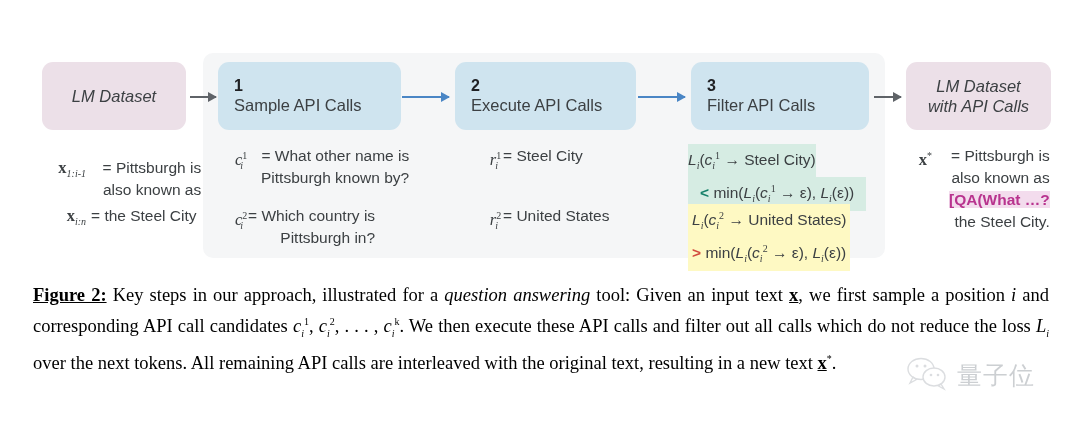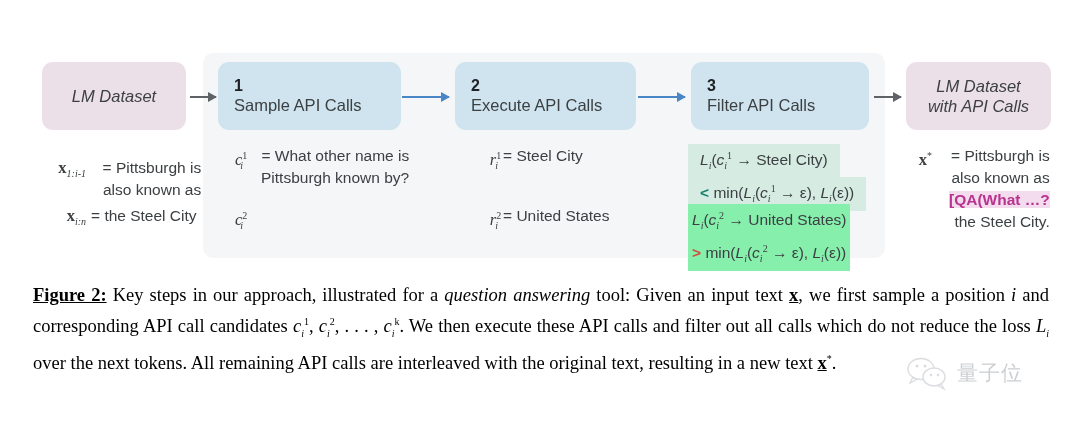--- a/index.html
+++ b/index.html
@@ -46,38 +46,38 @@
   .mvar{font-style:italic;font-family:"Liberation Serif",serif;font-size:16.5px;}
   .mbold{font-weight:bold;font-family:"Liberation Serif",serif;font-size:16.5px;font-style:normal;}
   sub{font-size:10px;font-style:italic;font-family:"Liberation Serif",serif;}
   sup{font-size:10px;font-style:normal;font-family:"Liberation Serif",serif;}
 
   .row{display:flex;}
   .lhs{flex:0 0 auto;text-align:right;}
   .rhs{flex:0 0 auto;padding-left:5px;text-align:right;}
 
   .hl-green{background:#d6ece3;}
-  .hl-pink{background:#86efac;}
+  .hl-pink{background:#fef9c3;}
   .sym-green{color:#17806a;font-weight:bold;}
   .sym-pink{color:#d24b3e;font-weight:bold;}
   .hl-magenta{background:#f3dced;color:#b8338e;font-weight:bold;}
 
   
   .caption{
     position:absolute;left:33px;top:283px;width:1016px;
     font-family:"Liberation Serif",serif;font-size:18.5px;color:#000;
     line-height:25.5px;text-align:justify;
   }
   .caption i{font-style:italic;}
   .caption b{font-weight:bold;text-decoration:underline;}
 
   
   .watermark{position:absolute;left:905px;top:357px;width:150px;height:40px;
     opacity:.5;}
-  .wm-text{position:absolute;left:52px;top:2px;font-size:21px;color:#9aa0a6;
+  .wm-text{position:absolute;left:52px;top:2px;font-size:25px;color:#9aa0a6;
     font-family:"DejaVu Sans",sans-serif;letter-spacing:1px;}
 </style>
 </head>
 <body>
 
 <div class="figure">
 
   <div class="panel"></div>
 
   <div class="box box-pink" style="left:42px;top:62px;width:144px;height:68px;">
@@ -170,20 +170,25 @@
         <div style="padding-left:13px;">Pittsburgh known by?</div>
       </div>
     </div>
   </div>
 
   <div class="ftext" style="left:217px;top:205px;">
     <div class="row">
       <div class="lhs" style="width:26px;">
         <span class="mvar">c</span><sup>2</sup><sub style="margin-left:-7px;">i</sub>
       </div>
+      <div class="rhs">
+        <span>=</span>
+        <span>Which country is</span>
+        <div style="padding-left:13px;">Pittsburgh in?</div>
+      </div>
     </div>
   </div>
 
   <div class="ftext" style="left:474px;top:145px;">
     <div class="row">
       <div class="lhs" style="width:24px;">
         <span class="mvar">r</span><sup>1</sup><sub style="margin-left:-6px;">i</sub>
       </div>
       <div class="rhs">
         <span>=</span>
@@ -198,21 +203,21 @@
         <span class="mvar">r</span><sup>2</sup><sub style="margin-left:-6px;">i</sub>
       </div>
       <div class="rhs">
         <span>=</span>
         <span>United States</span>
       </div>
     </div>
   </div>
 
   <div class="ftext" style="left:688px;top:144px;line-height:23px;">
-    <div class="hl-green" style="display:inline-block;padding:0 12px;"><i>L</i><sub>i</sub>(<i>c</i><sub>i</sub><sup>1</sup> → Steel City)</div>
+    <div class="hl-green" style="display:inline-block;padding:0 0;"><i>L</i><sub>i</sub>(<i>c</i><sub>i</sub><sup>1</sup> → Steel City)</div>
     <div class="hl-green" style="display:inline-block;padding:0 12px;"><span class="sym-green">&lt;</span>
       <span>min(<i>L</i><sub>i</sub>(<i>c</i><sub>i</sub><sup>1</sup> → ε), <i>L</i><sub>i</sub>(ε))</span></div>
   </div>
 
   <div class="ftext" style="left:688px;top:204px;line-height:23px;">
     <div class="hl-pink" style="display:inline-block;padding:0 4px;"><i>L</i><sub>i</sub>(<i>c</i><sub>i</sub><sup>2</sup> → United States)</div>
     <div class="hl-pink" style="display:inline-block;padding:0 4px;"><span class="sym-pink">&gt;</span>
       <span>min(<i>L</i><sub>i</sub>(<i>c</i><sub>i</sub><sup>2</sup> → ε), <i>L</i><sub>i</sub>(ε))</span></div>
   </div>
 

